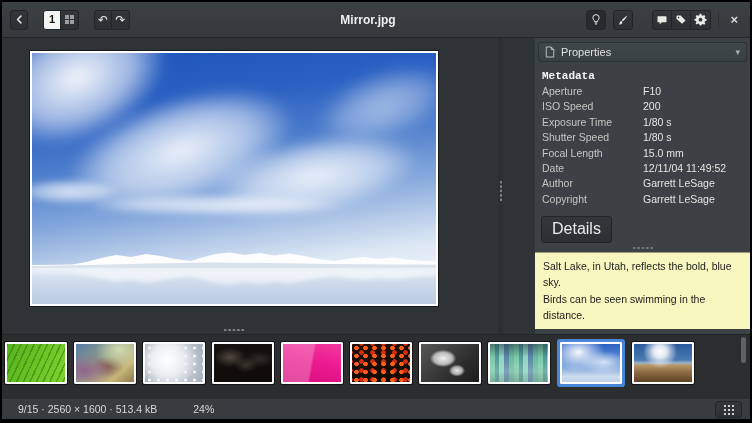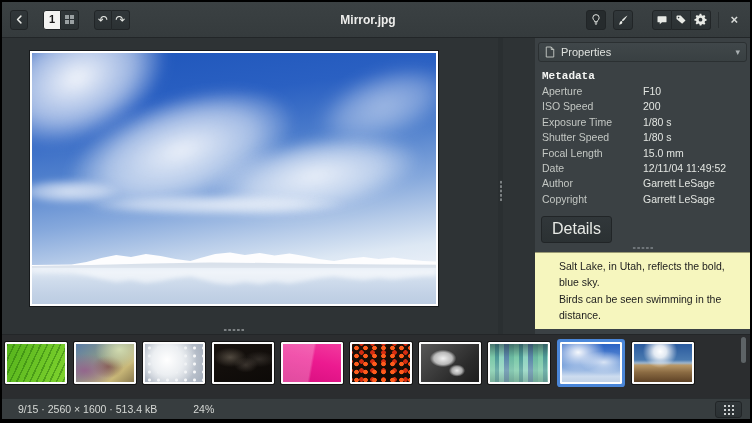--- a/index.html
+++ b/index.html
@@ -67,21 +67,21 @@
   .meta-row { display:flex; height:15.4px; align-items:flex-start; font-size:10.5px; }
   .meta-row .lbl { flex:0 0 101px; color:#c3c7c3; }
   .meta-row .val { color:#e2e5e1; }
   .details-btn { margin:8px 0 0 6px; align-self:flex-start; padding:3px 10px 4px 10px;
     background:linear-gradient(#31373a,#2b3133); border:1px solid #212527; border-radius:3px;
     color:#e8eae6; font-size:16px; cursor:pointer; }
   .hgrip { height:9px; position:relative; cursor:row-resize; }
   .hgrip .dots { position:absolute; top:3px; left:50%; width:22px; height:4px; transform:translateX(-50%);
     background:radial-gradient(circle,#70767a 1px,transparent 1.3px) 0 0/4.4px 4px repeat-x; }
   .comment { flex:1; margin:0 0 5px 0; background:#f6f6be; border-top:1px solid #9a9a74;
-    color:#1c1c1c; font-size:10.5px; line-height:1.55; padding:5px 24px; white-space:pre-line; }
+    color:#1c1c1c; font-size:10.5px; line-height:1.55; padding:5px 8px; white-space:pre-line; }
 
   
   .thumbstrip { flex:0 0 64px; background:#2b2d2f; border-top:1px solid #232628; position:relative;
     display:flex; align-items:flex-start; padding:7px 0 0 3px; gap:7px; overflow:hidden; }
   .thumb { border:2px solid #fbfbfb; outline:1px solid #141414; border-radius:1px; cursor:pointer; }
   .thumb .timg { width:58px; height:38px; }
   .thumb.selected { border:2px solid #fff; outline:none; box-shadow:0 0 0 3px #4a86d8; border-radius:1px; margin:0 3px; }
   .scrollbar { position:absolute; right:4px; top:2px; width:5px; height:26px; background:#5d6366; border-radius:3px; cursor:pointer; }
 
   

